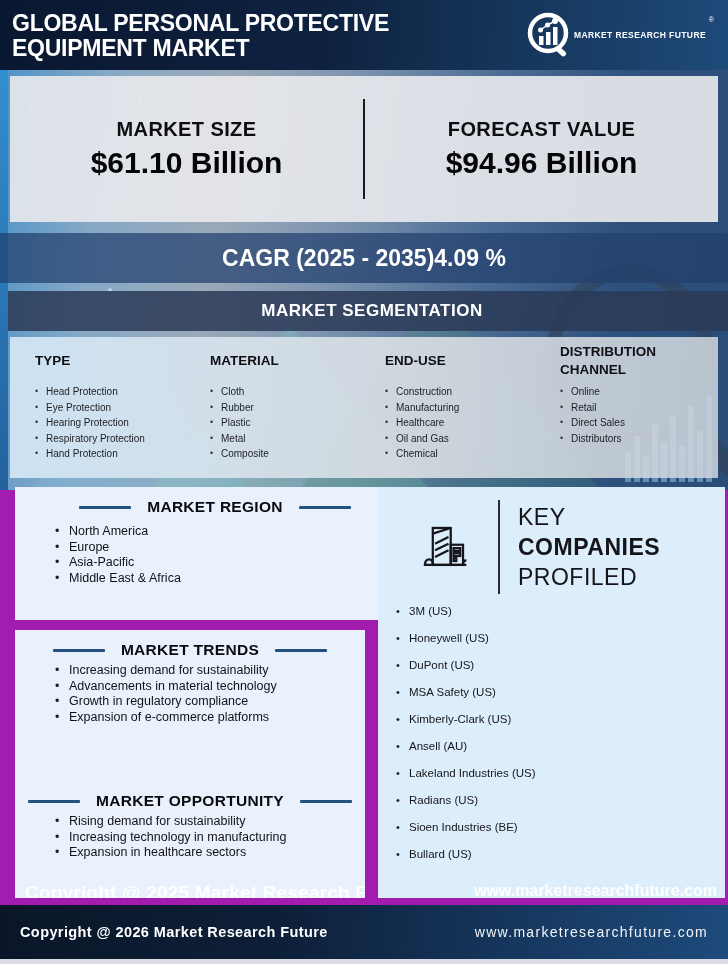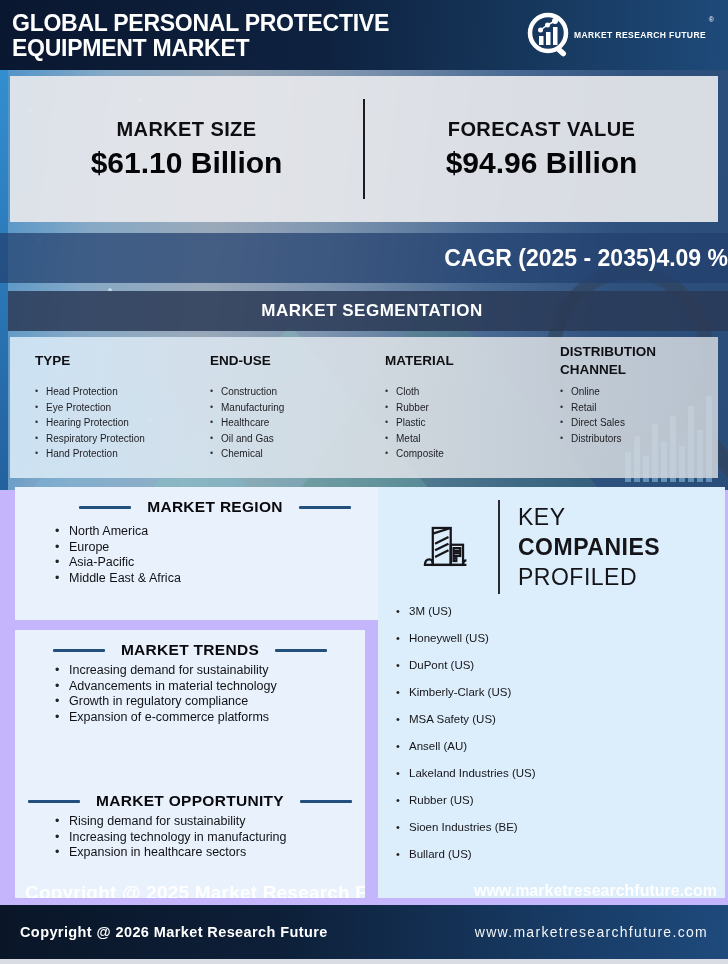--- a/index.html
+++ b/index.html
@@ -1,18 +1,18 @@
 <!DOCTYPE html>
 <html><head>
 <meta charset="utf-8">
 <style>
   * { margin:0; padding:0; box-sizing:border-box; }
   html,body { width:728px; height:964px; }
   body { font-family:"Liberation Sans", sans-serif; background:#fff; }
-  .page { position:relative; width:728px; height:964px; overflow:hidden; background:#c4b5fd; }
+  .page { position:relative; width:728px; height:964px; overflow:hidden; background:#a21caf; }
 
   
   .header {
     position:absolute; top:0; left:0; width:728px; height:70px;
     background:linear-gradient(93deg,#0a1730 0%,#0e2240 45%,#163push 0,#17395f 75%,#1e4a7a 100%);
     background:linear-gradient(93deg,#0a1730 0%,#0e2240 45%,#17395f 75%,#1e4a7a 100%);
     display:flex; align-items:center; justify-content:space-between;
     padding:0 14px 0 12px; z-index:5;
   }
   .header-title { color:#fff; font-weight:bold; font-size:24px; line-height:25.5px;
@@ -56,21 +56,21 @@
   
   .stats-panel { position:absolute; top:6px; left:10px; right:10px; height:146px;
     background:rgba(231,232,235,0.92); display:flex; align-items:center; z-index:2; }
   .stat { flex:1; text-align:center; color:#0d0d12; }
   .stat-label { font-size:20px; font-weight:bold; letter-spacing:0.4px; }
   .stat-value { font-size:30px; font-weight:bold; margin-top:5px; color:#050508; }
   .stat-divider { width:2px; height:100px; background:#1b1b1f; }
 
   
   .cagr-band { position:absolute; top:163px; left:0; width:100%; height:50px;
-    background:rgba(35,64,110,0.72); display:flex; align-items:center; justify-content:flex-end;
+    background:rgba(35,64,110,0.72); display:flex; align-items:center; justify-content:center;
     z-index:2; }
   .cagr-band span { color:#fff; font-weight:bold; font-size:23px; }
   .seg-band { position:absolute; top:221px; left:8px; width:100%; height:40px;
     background:rgba(42,58,86,0.85); display:flex; align-items:center; justify-content:center; z-index:2; }
   .seg-band span { color:#fff; font-weight:bold; font-size:17px; letter-spacing:0.5px; }
 
   
   .seg-panel { position:absolute; top:267px; left:10px; right:10px; height:141px;
     background:linear-gradient(95deg,rgba(214,233,248,0.90),rgba(219,224,229,0.90) 55%,rgba(203,211,219,0.88));
     display:grid; grid-template-columns:175px 175px 175px 1fr;
@@ -198,37 +198,37 @@
         <div class="seg-title">TYPE</div>
         <ul>
           <li>Head Protection</li>
           <li>Eye Protection</li>
           <li>Hearing Protection</li>
           <li>Respiratory Protection</li>
           <li>Hand Protection</li>
         </ul>
       </div>
       <div class="seg-col">
+        <div class="seg-title">MATERIAL</div>
+        <ul>
+          <li>Cloth</li>
+          <li>Rubber</li>
+          <li>Plastic</li>
+          <li>Metal</li>
+          <li>Composite</li>
+        </ul>
+      </div>
+      <div class="seg-col">
         <div class="seg-title">END-USE</div>
         <ul>
           <li>Construction</li>
           <li>Manufacturing</li>
           <li>Healthcare</li>
           <li>Oil and Gas</li>
           <li>Chemical</li>
-        </ul>
-      </div>
-      <div class="seg-col">
-        <div class="seg-title">MATERIAL</div>
-        <ul>
-          <li>Cloth</li>
-          <li>Rubber</li>
-          <li>Plastic</li>
-          <li>Metal</li>
-          <li>Composite</li>
         </ul>
       </div>
       <div class="seg-col">
         <div class="seg-title">DISTRIBUTION CHANNEL</div>
         <ul>
           <li>Online</li>
           <li>Retail</li>
           <li>Direct Sales</li>
           <li>Distributors</li>
         </ul>
@@ -297,25 +297,25 @@
       <div class="companies-title">
         <div>KEY</div>
         <div class="bold">COMPANIES</div>
         <div>PROFILED</div>
       </div>
     </div>
     <ul class="companies-list">
       <li>3M (US)</li>
       <li>Honeywell (US)</li>
       <li>DuPont (US)</li>
+      <li>MSA Safety (US)</li>
       <li>Kimberly-Clark (US)</li>
-      <li>MSA Safety (US)</li>
       <li>Ansell (AU)</li>
       <li>Lakeland Industries (US)</li>
-      <li>Rubber (US)</li>
+      <li>Radians (US)</li>
       <li>Sioen Industries (BE)</li>
       <li>Bullard (US)</li>
     </ul>
     <div class="watermark-site">www.marketresearchfuture.com</div>
   </div>
 
   <div class="footer">
     <div class="footer-left">Copyright @ 2026 Market Research Future</div>
     <div class="footer-right">www.marketresearchfuture.com</div>
   </div>

